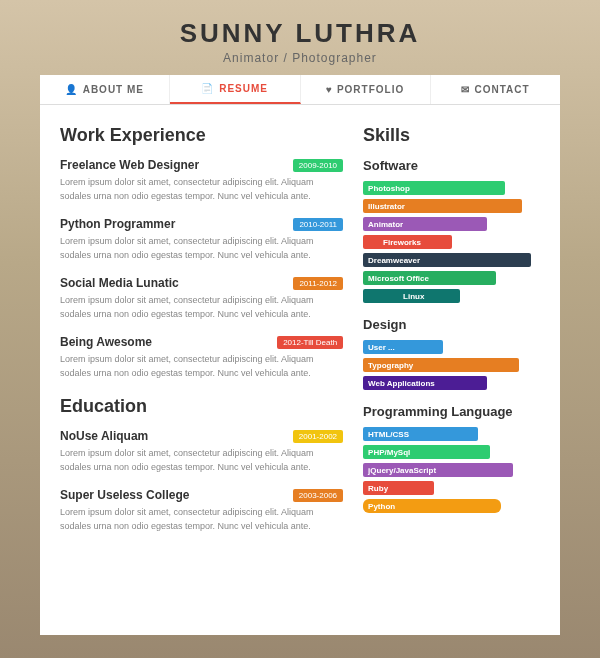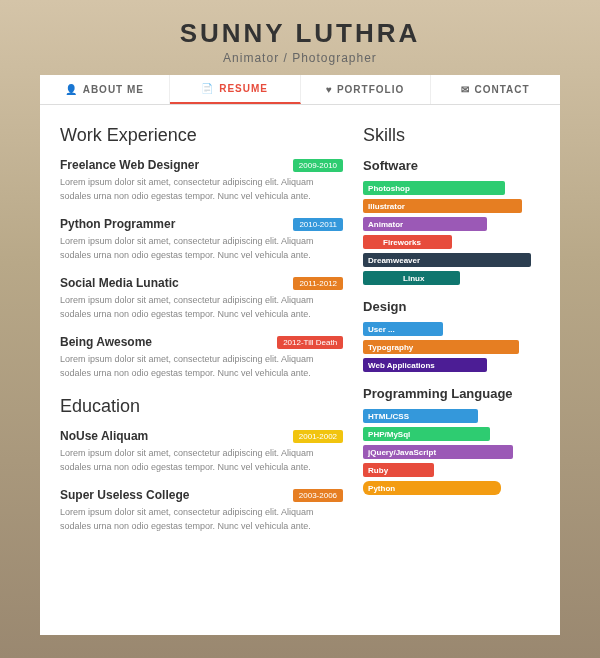--- a/index.html
+++ b/index.html
@@ -83,21 +83,21 @@
       min-height: 530px;
     }
     .left-col {
       flex: 1.6;
     }
     .right-col {
       flex: 1;
     }
     .section-title {
       font-size: 18px;
-      font-weight: normal;
+      font-weight: bold;
       color: #333;
       margin-bottom: 12px;
       border-bottom: none;
     }
     .job-entry {
       margin-bottom: 14px;
     }
     .job-header {
       display: flex;
       justify-content: space-between;
@@ -265,20 +265,25 @@
               <div class="skill-bar" style="width: 50%; background: rgb(231, 76, 60); padding-left: 20px;">
                 <span class="skill-bar-label">Fireworks</span>
               </div>
             </div>
             <div class="skill-bar-wrap">
               <div class="skill-bar" style="width: 95%; background: rgb(44, 62, 80);">
                 <span class="skill-bar-label">Dreamweaver</span>
               </div>
             </div>
             <div class="skill-bar-wrap">
+              <div class="skill-bar" style="width: 75%; background: rgb(39, 174, 96);">
+                <span class="skill-bar-label">Microsoft Office</span>
+              </div>
+            </div>
+            <div class="skill-bar-wrap">
               <div class="skill-bar" style="width: 55%; background: #0f766e; padding-left: 40px;">
                 <span class="skill-bar-label">Linux</span>
               </div>
             </div>
           </div>
           <div class="skills-section">
             <div class="skills-section-title">Design</div>
             <div class="skill-bar-wrap">
               <div class="skill-bar" style="width: 45%; background: rgb(52, 152, 219);">
                 <span class="skill-bar-label">User ...</span>

